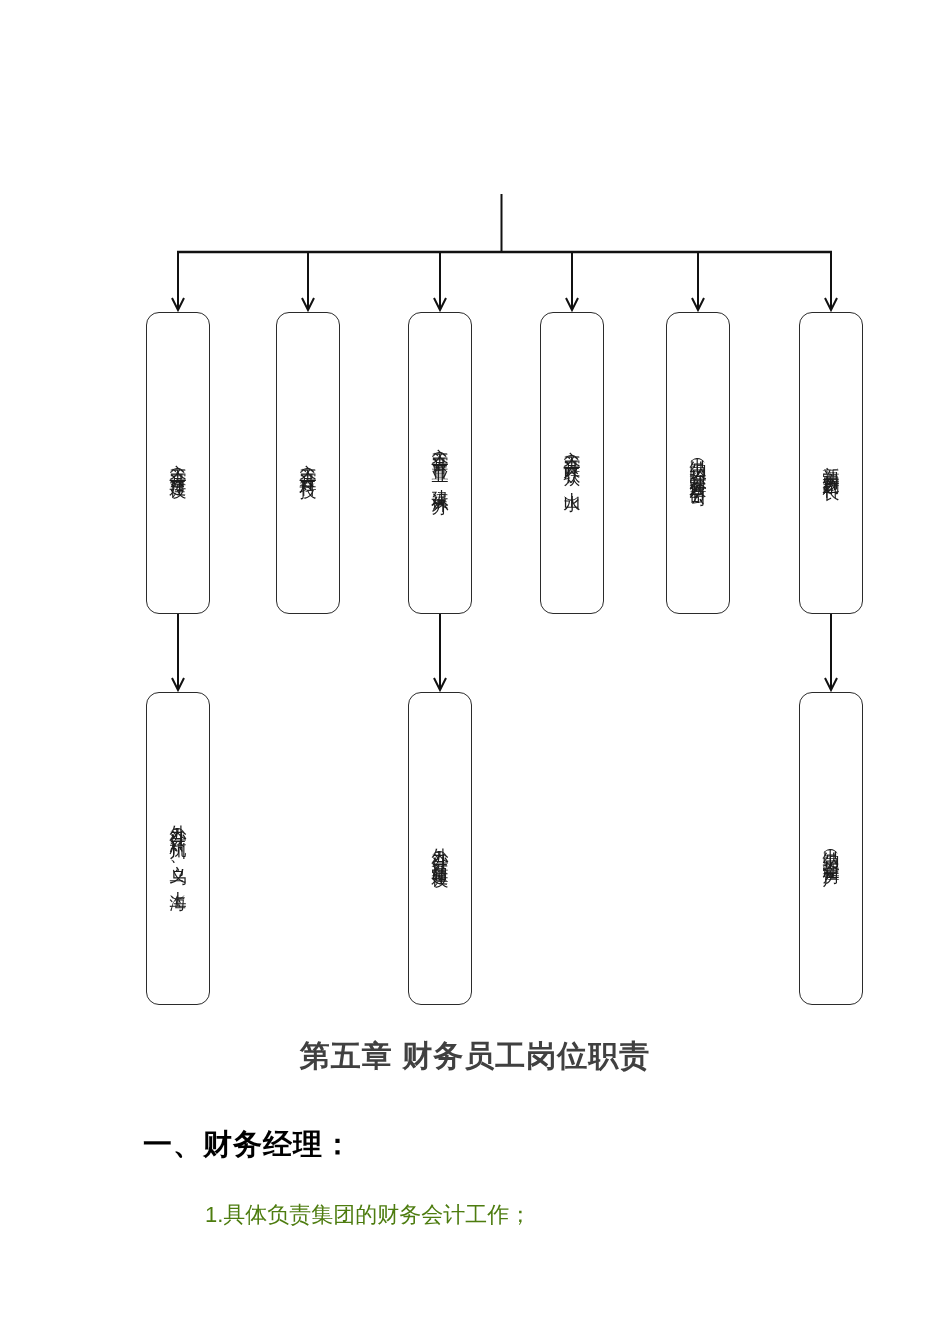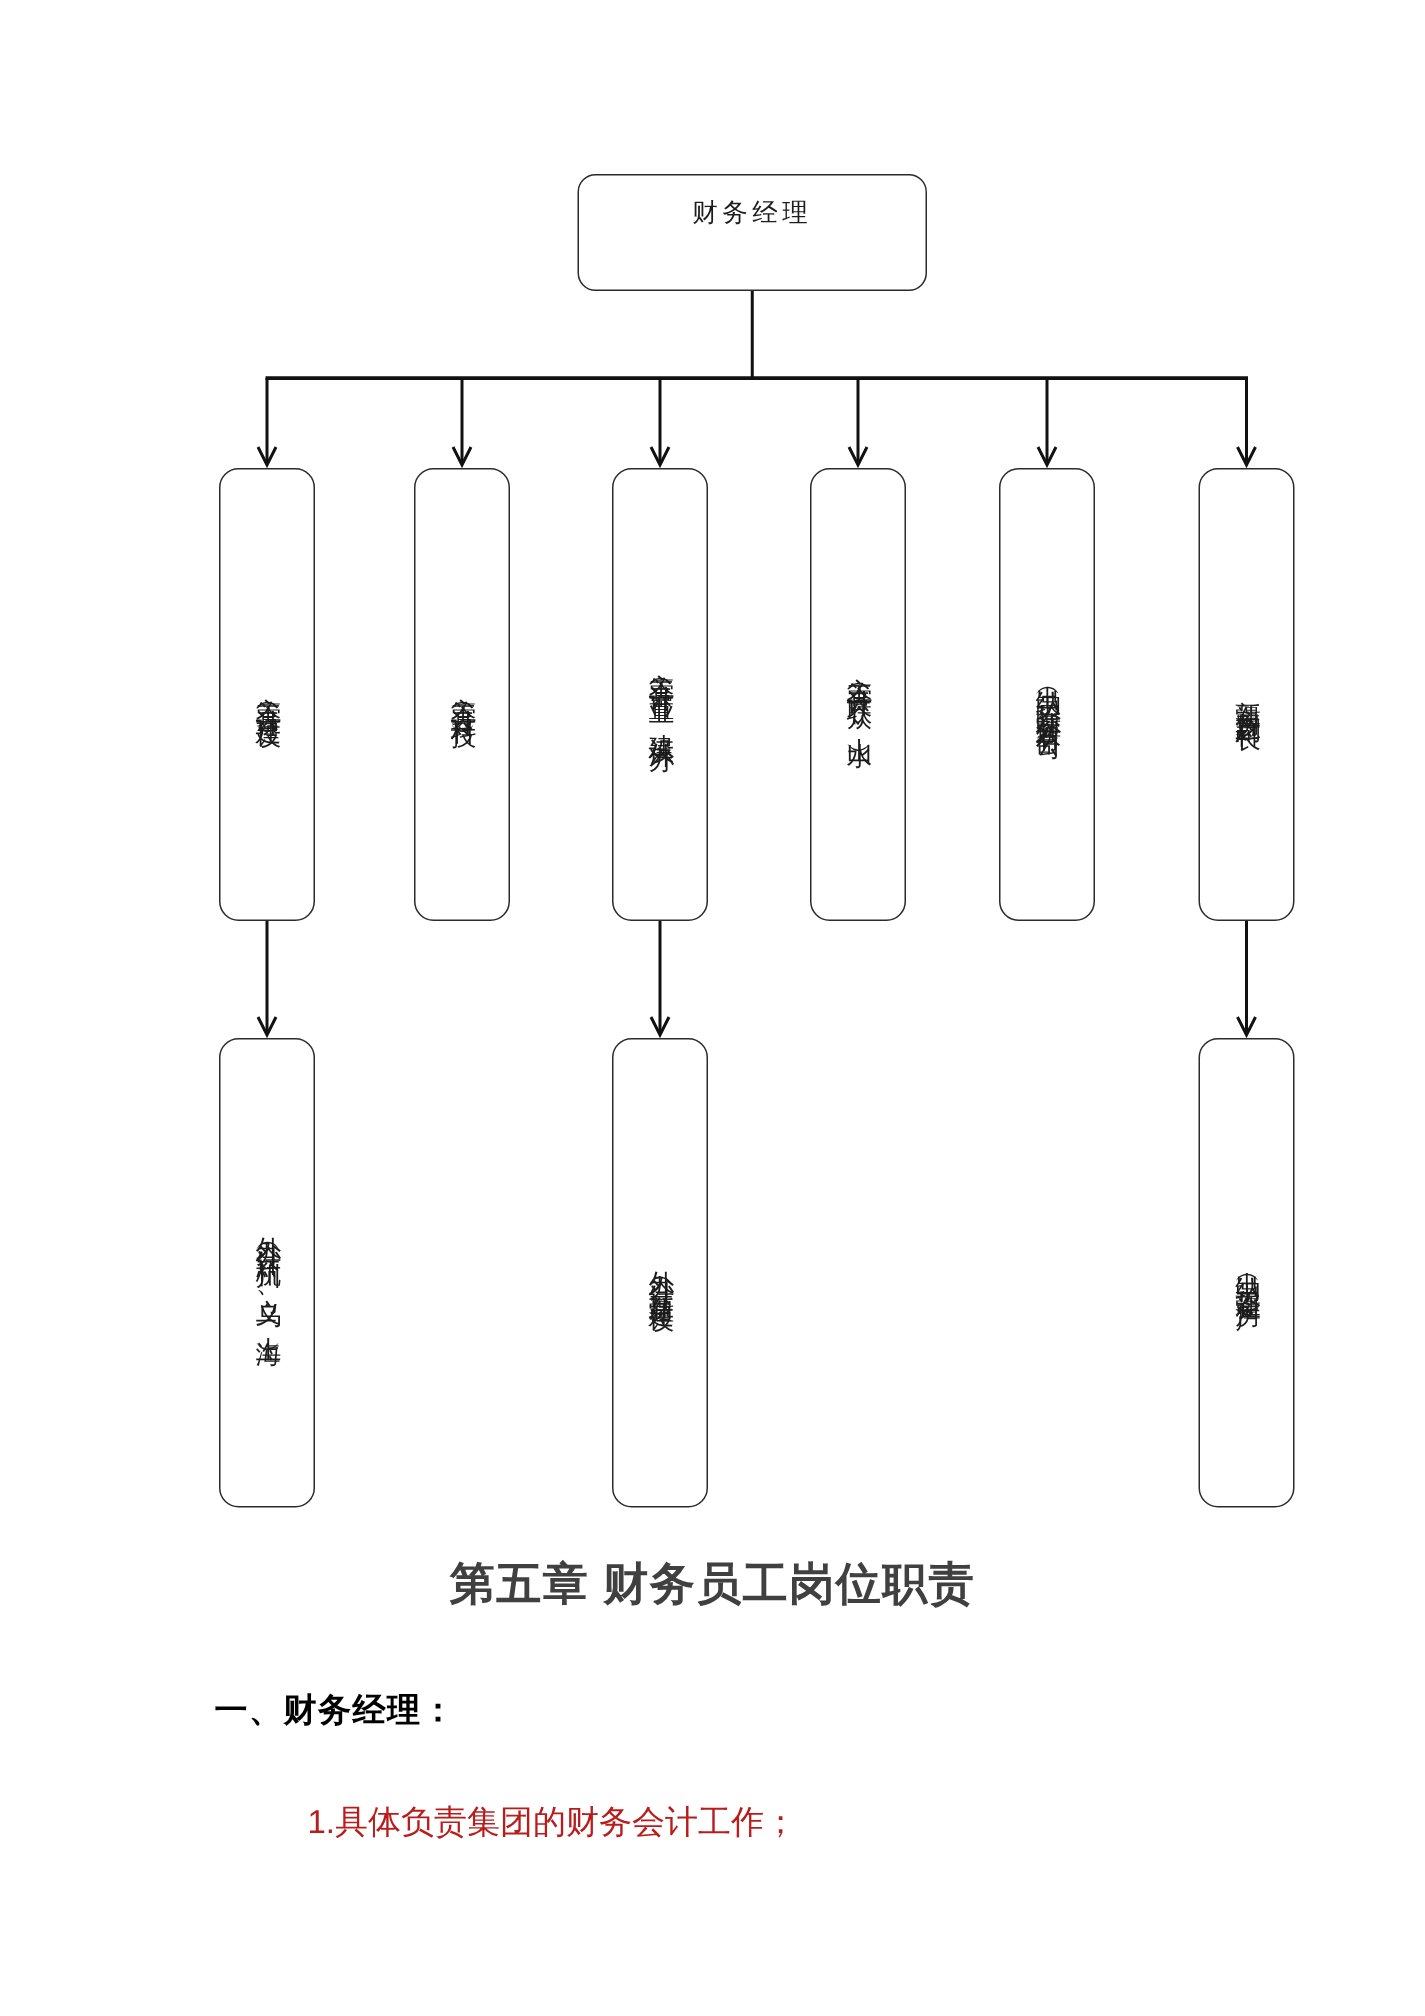--- a/index.html
+++ b/index.html
@@ -65,31 +65,31 @@
     font-weight: 800;
     font-size: 30px;
     color: #404040;
     letter-spacing: 1px;
   }
   .section-heading {
     position: absolute;
     top: 1125px; left: 143px;
     font-family: "Liberation Sans", "DejaVu Sans", sans-serif;
     font-weight: 800;
-    font-size: 22px;
+    font-size: 29px;
     color: #000000;
     letter-spacing: 1px;
   }
   .body-line {
     position: absolute;
     top: 1200px; left: 205px;
     font-family: "Liberation Sans", "DejaVu Sans", sans-serif;
     font-weight: 400;
     font-size: 22px;
-    color: #b91c1c;
+    color: #4d7c0f;
   }
 </style>
 </head>
 <body>
 
 <div class="page">
 
   <svg class="connectors" viewBox="0 0 950 1344">
     <g stroke="#111111" stroke-width="2" fill="none">
 
@@ -112,23 +112,20 @@
 
       <line x1="178" y1="614" x2="178" y2="688"></line>
       <polyline points="172,678 178,690 184,678"></polyline>
       <line x1="440" y1="614" x2="440" y2="688"></line>
       <polyline points="434,678 440,690 446,678"></polyline>
       <line x1="831" y1="614" x2="831" y2="688"></line>
       <polyline points="825,678 831,690 837,678"></polyline>
     </g>
   </svg>
 
-  <div class="node node-root">
-    <span class="hlabel">财务经理</span>
-  </div>
 
   <div class="node vbox c1">
     <span class="vlabel">主管会计（建设）</span>
   </div>
   <div class="node vbox c2">
     <span class="vlabel">主管会计（科技）</span>
   </div>
   <div class="node vbox c3">
     <span class="vlabel">主管会计（置业、建设外办）</span>
   </div>

